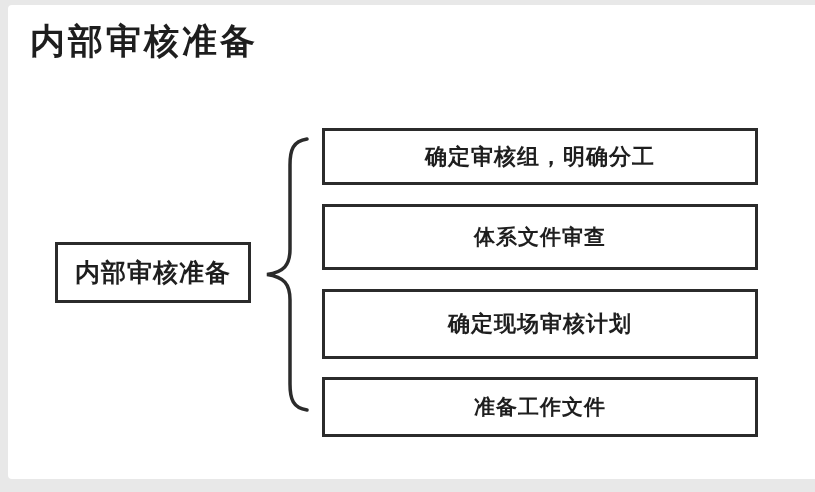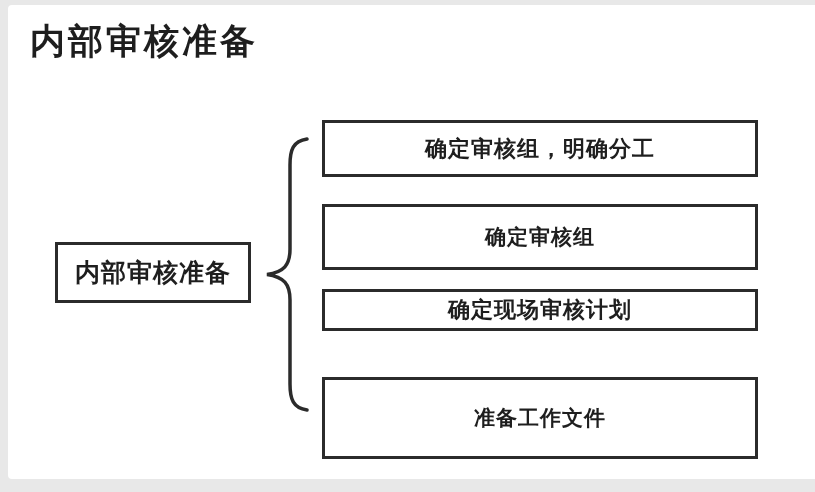--- a/index.html
+++ b/index.html
@@ -59,24 +59,24 @@
     font-size: 25px;
     letter-spacing: 1px;
   }
   .branch-node {
     left: 322px;
     width: 436px;
     font-size: 22px;
     line-height: 1.35;
     letter-spacing: 1px;
   }
-  .branch-0 { top: 120px; height: 57px; }
+  .branch-0 { top: 128px; height: 57px; }
   .branch-1 { top: 204px; height: 66px; font-size: 21px; }
-  .branch-2 { top: 289px; height: 42px; }
-  .branch-3 { top: 377px; height: 82px; font-size: 21px; }
+  .branch-2 { top: 289px; height: 70px; }
+  .branch-3 { top: 377px; height: 60px; font-size: 21px; }
   .brace {
     position: absolute;
     left: 259px;
     top: 136px;
     width: 54px;
     height: 277px;
   }
 </style>
 </head>
 <body>
@@ -93,21 +93,21 @@
   <svg class="brace" viewBox="0 0 54 277">
     <path d="M 48 3 C 34 5 31 14 31 29 L 31 113 C 31 129 25 136 8 138.5 C 25 141 31 148 31 164 L 31 248 C 31 263 34 272 48 274" fill="none" stroke="#2b2b2b" stroke-width="3.5" stroke-linecap="round"></path>
   </svg>
 
   <div class="node branch-node branch-0">
     <div>确定审核组，明确分工</div>
     <div></div>
   </div>
 
   <div class="node branch-node branch-1">
-    <div>确定审核组</div>
+    <div>体系文件审查</div>
   </div>
 
   <div class="node branch-node branch-2">
     <div>确定现场审核计划</div>
     <div></div>
   </div>
 
   <div class="node branch-node branch-3">
     <div>准备工作文件</div>
   </div>

